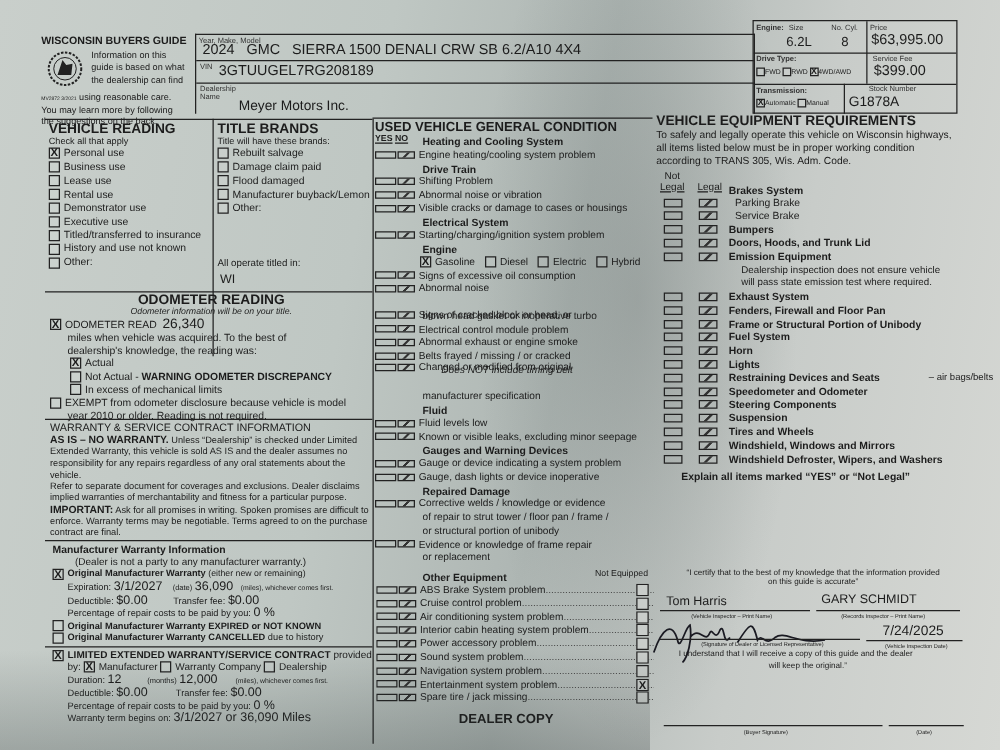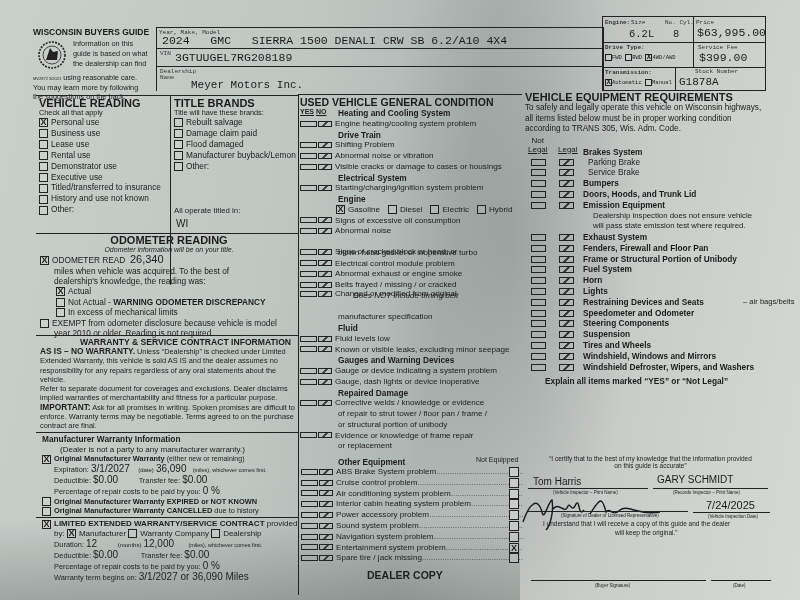--- a/index.html
+++ b/index.html
@@ -5,21 +5,21 @@
   html, body { margin:0; padding:0; }
   body {
     width:800px; height:600px; overflow:hidden; position:relative;
     background: linear-gradient(100deg, #c9cfcb 0%, #bfc7c3 35%, #aeb6b3 55%, #c8ccc9 75%, #d6d8d4 100%);
     font-family: "Liberation Sans", sans-serif; color:#1c1c1c;
   }
   .shade { position:absolute; pointer-events:none; }
   .shade1 { left:380px; top:0; width:260px; height:600px; background:radial-gradient(ellipse at 50% 40%, rgba(60,70,70,0.22), rgba(0,0,0,0) 70%); }
   .shade2 { left:0; top:520px; width:520px; height:80px; background:linear-gradient(180deg, rgba(0,0,0,0), rgba(40,50,50,0.25)); }
   .abs { position:absolute; }
-  .box { position:absolute; border:1.5px solid #222; box-sizing:border-box;font-family:Liberation Mono, monospace; }
+  .box { position:absolute; border:1.5px solid #222; box-sizing:border-box; }
   .lbl { font-size:6px; color:#333; position:absolute; line-height:1; }
   .val { position:absolute; font-size:13px; line-height:1; }
   .cb { display:inline-block; width:9px; height:9px; border:1px solid #222; box-sizing:border-box; vertical-align:middle; margin-right:3px; font-size:9px; line-height:7px; text-align:center; font-weight:bold; background:rgba(255,255,255,0.1); }
   .bold { font-weight:bold; }
   .yn { display:inline-block; width:11px; height:6px; border:1px solid #222; vertical-align:middle; box-sizing:border-box; }
   .yn + .yn { margin-left:1px; margin-right:3px; }
   .yn.x { background:linear-gradient(135deg, transparent 40%, #333 45%, #333 55%, transparent 60%); }
   .hline { position:absolute; border-top:1.5px solid #222; }
   .vline { position:absolute; border-left:1.5px solid #222; }
   .eq-box { display:inline-block; width:15px; height:7px; border:1.2px solid #222; box-sizing:border-box; vertical-align:middle; }
@@ -150,21 +150,21 @@
   </div>
   <div style="font-size:8.3px;line-height:10px;white-space:nowrap;">
     <span class="cb"></span><span>EXEMPT from odometer disclosure because vehicle is model</span><br>
     <span style="padding-left:14px;">year 2010 or older. Reading is not required.</span>
   </div>
 </div>
 
 <div class="hline" style="left:36px;top:335px;width:262px;"></div>
 
 <div class="abs" style="left:40px;top:337px;width:258px;font-size:7.4px;line-height:9.3px;">
-  <div style="font-weight:bold;font-size:8.6px;line-height:10px;margin-left:40px;">WARRANTY &amp; SERVICE CONTRACT INFORMATION</div>
+  <div style="font-weight:normal;font-size:8.6px;line-height:10px;">WARRANTY &amp; SERVICE CONTRACT INFORMATION</div>
   <div><span class="bold" style="font-size:8.3px;">AS IS – NO WARRANTY.</span><span> Unless “Dealership” is checked under Limited Extended Warranty, this vehicle is sold AS IS and the dealer assumes no responsibility for any repairs regardless of any oral statements about the vehicle.</span></div>
   <div>Refer to separate document for coverages and exclusions. Dealer disclaims implied warranties of merchantability and fitness for a particular purpose.</div>
   <div><span class="bold" style="font-size:8.3px;">IMPORTANT:</span><span> Ask for all promises in writing.  Spoken promises are difficult to enforce.  Warranty terms may be negotiable.  Terms agreed to on the purchase contract are final.</span></div>
 </div>
 
 <div class="hline" style="left:36px;top:432px;width:262px;"></div>
 
 <div class="abs" style="left:42px;top:435px;width:258px;font-size:7.4px;line-height:9.6px;white-space:nowrap;">
   <div style="font-weight:bold;font-size:8.3px;">Manufacturer Warranty Information</div>
   <div style="padding-left:18px;font-size:8px;">(Dealer is not a party to any manufacturer warranty.)</div>

